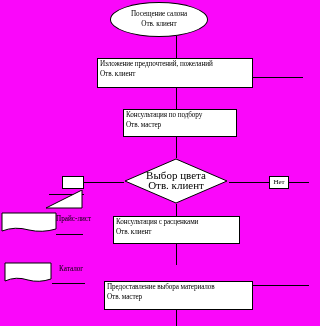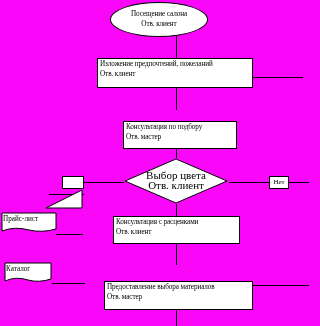--- a/index.html
+++ b/index.html
@@ -85,26 +85,27 @@
     overflow: hidden;
     white-space: nowrap;
   }
   
   .docnode {
     position: absolute;
   }
   .docnode svg { display: block; }
   .docnode .dlabel {
     position: absolute;
-    left: 2px;
+    left: 18px;
     top: 2px;
     font-size: 7.2px;
     line-height: 10px;
     color: #000;
     white-space: nowrap;
+    padding-left: 37px;
   }
   
   .conn {
     position: absolute;
     background: #000000;
   }
   .vline { width: 1px; }
   .hline { height: 1px; }
   .wedge { position: absolute; }
 </style>
@@ -150,21 +151,21 @@
   <div class="node terminator" style="left:110px; top:2px; width:98px; height:35px;">
     <span>Посещение салона</span>
     <span>Отв. клиент</span>
   </div>
 
   <div class="node process" style="left:97px; top:58px; width:156px; height:30px;">
     <span class="ln">Изложение предпочтений, пожеланий</span>
     <span class="ln">Отв. клиент</span>
   </div>
 
-  <div class="node process" style="left:123px; top:109px; width:114px; height:28px;margin-top:12px;">
+  <div class="node process" style="left:123px; top:109px; width:114px; height:28px;">
     <span class="ln">Консультация по подбору</span>
     <span class="ln">Отв. мастер</span>
   </div>
 
   <div class="decision" style="left:124px; top:158px;">
     <svg class="dshape" viewBox="0 0 104 46" preserveAspectRatio="none">
       <polygon points="52,1 103,23 52,45 1,23" fill="#ffffff" stroke="#000000" stroke-width="1"></polygon>
     </svg>
     <div class="dtext">
       <span>Выбор цвета</span>

